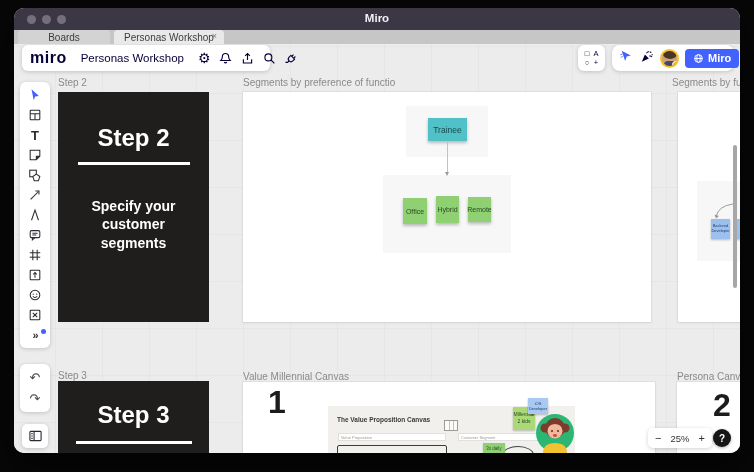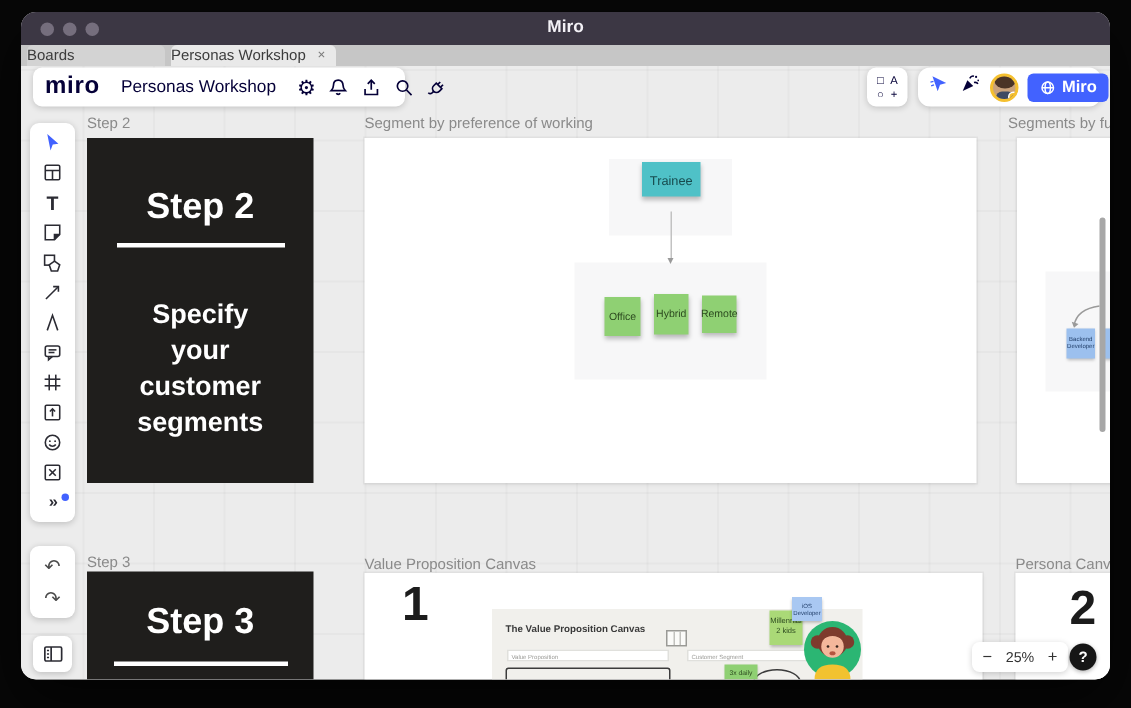--- a/index.html
+++ b/index.html
@@ -12,21 +12,21 @@
 
   
   #titlebar { position:absolute; left:0; top:0; width:726px; height:22px; background:#3c3744; }
   .traffic { position:absolute; top:7px; width:9px; height:9px; border-radius:50%; background:#756e7d; }
   #light1 { left:13px; } #light2 { left:28px; } #light3 { left:43px; }
   #win-title { position:absolute; left:0; right:0; top:4px; text-align:center; color:#f2f0f5; font-size:11.5px; font-weight:bold; }
 
   
   #tabstrip { position:absolute; left:0; top:22px; width:726px; height:14px; background:#c6c6c6; }
   .tab { position:absolute; top:0; height:14px; border-radius:4px 4px 0 0; font-size:10px; color:#3c3c3c;
-         display:flex; align-items:center; }
+         display:flex; align-items:center; justify-content:center; }
   #tab-boards { left:4px; width:92px; background:#d3d3d3; }
   #tab-active { left:100px; width:110px; background:#e9e9e9; }
   #tab-close { position:absolute; right:7px; top:1px; color:#7c7c7c; font-size:9px; }
 
   
   #canvas { position:absolute; left:0; top:36px; width:726px; height:409px; background:#ececec;
     background-image:
       linear-gradient(to right, rgba(0,0,0,.028) 1px, transparent 1px),
       linear-gradient(to bottom, rgba(0,0,0,.028) 1px, transparent 1px);
     background-size:47px 47px; background-position:-6px 2px; overflow:hidden; }
@@ -75,31 +75,31 @@
 
   
   #v-scrollbar { position:absolute; left:719px; top:101px; width:4px; height:143px; border-radius:2px; background:#a7a7a7; }
 
   
   .frame-label { position:absolute; font-size:10px; color:#8a8a8a; white-space:nowrap; }
   .frame-card { position:absolute; background:#fff; box-shadow:0 0 0 1px rgba(0,0,0,.04), 0 1px 3px rgba(0,0,0,.07); }
   .dark-card { position:absolute; background:#1f1e1c; color:#fff; text-align:center; }
   .step-title { font-size:24px; font-weight:bold; }
   .step-rule { height:2.5px; background:#fff; margin:10px auto 0; width:112px; }
-  .step-body { font-size:18px; font-weight:bold; line-height:1.35; margin:32px auto 0; width:104px; }
+  .step-body { font-size:14px; font-weight:bold; line-height:1.35; margin:32px auto 0; width:104px; }
 
   #step2-card { left:44px; top:48px; width:151px; height:230px; padding-top:32px; }
   #step3-card { left:44px; top:337px; width:151px; height:95px; padding-top:20px; }
   #step3-card .step-rule { margin-top:12px; height:3px; width:116px; }
 
   #segpref-card { left:229px; top:48px; width:408px; height:230px; }
   .lightpanel { position:absolute; background:#f7f7f8; }
   #segpref-panel-a { left:163px; top:14px; width:82px; height:51px; }
   #segpref-panel-b { left:140px; top:83px; width:128px; height:78px; }
-  #trainee-sticky { position:absolute; left:185px; top:16px; width:39px; height:23px; background:#4fc1c7;
+  #trainee-sticky { position:absolute; left:185px; top:26px; width:39px; height:23px; background:#4fc1c7;
     box-shadow:0 2px 3px rgba(0,0,0,.25); display:flex; align-items:center; justify-content:center;
     font-size:8.5px; color:#174a4d; }
   #seg-connector { position:absolute; left:204px; top:49px; width:1px; height:31px; background:#c2c2c2; }
   #seg-arrowhead { position:absolute; left:202px; top:80px; width:0; height:0; border-left:2.5px solid transparent; border-right:2.5px solid transparent; border-top:4px solid #9a9a9a; }
   #pref-heading { position:absolute; left:49px; top:110px; width:86px; font-size:13px; font-weight:bold; color:#1b1b1b; line-height:17px; }
   .gsticky { position:absolute; background:#8fd073; box-shadow:0 2px 3px rgba(0,0,0,.25);
     display:flex; align-items:center; justify-content:center; font-size:7px; color:#2c4a1f; }
   #sticky-office { left:160px; top:106px; width:24px; height:26px; }
   #sticky-hybrid { left:193px; top:104px; width:23px; height:27px; }
   #sticky-remote { left:225px; top:105px; width:23px; height:25px; }
@@ -157,21 +157,21 @@
 
     <div id="canvas">
 
       <div class="frame-label" style="left:44px;top:33px;">Step 2</div>
       <div class="dark-card" id="step2-card">
         <div class="step-title">Step 2</div>
         <div class="step-rule"></div>
         <div class="step-body">Specify your customer segments</div>
       </div>
 
-      <div class="frame-label" style="left:229px;top:33px;">Segment by preference of working</div>
+      <div class="frame-label" style="left:229px;top:33px;">Segments by preference of functio</div>
       <div class="frame-card" id="segpref-card">
         <div class="lightpanel" id="segpref-panel-a"></div>
         <div class="lightpanel" id="segpref-panel-b"></div>
         <div id="trainee-sticky">Trainee</div>
         <div id="seg-connector"></div>
         <div id="seg-arrowhead"></div>
         <div class="gsticky" id="sticky-office">Office</div>
         <div class="gsticky" id="sticky-hybrid">Hybrid</div>
         <div class="gsticky" id="sticky-remote">Remote</div>
       </div>
@@ -186,21 +186,21 @@
         <div class="bsticky" id="segfunc-sticky">Backend Developer</div>
         <div class="bsticky" id="segfunc-sticky2"></div>
       </div>
 
       <div class="frame-label" style="left:44px;top:326px;">Step 3</div>
       <div class="dark-card" id="step3-card">
         <div class="step-title">Step 3</div>
         <div class="step-rule"></div>
       </div>
 
-      <div class="frame-label" style="left:229px;top:327px;">Value Proposition Canvas</div>
+      <div class="frame-label" style="left:229px;top:327px;">Value Millennial Canvas</div>
       <div class="frame-card" id="vp-card">
         <div class="big-number" id="vp-number">1</div>
         <div id="vp-panel">
           <div id="vp-title">The Value Proposition Canvas</div>
           <div id="vp-gift">
               <i style="left:4px;"></i>
               <i style="left:8px;"></i>
             </div>
           <div class="vp-field" id="vp-field1">Value Proposition</div>
           <div class="vp-field" id="vp-field2">Customer Segment</div>

